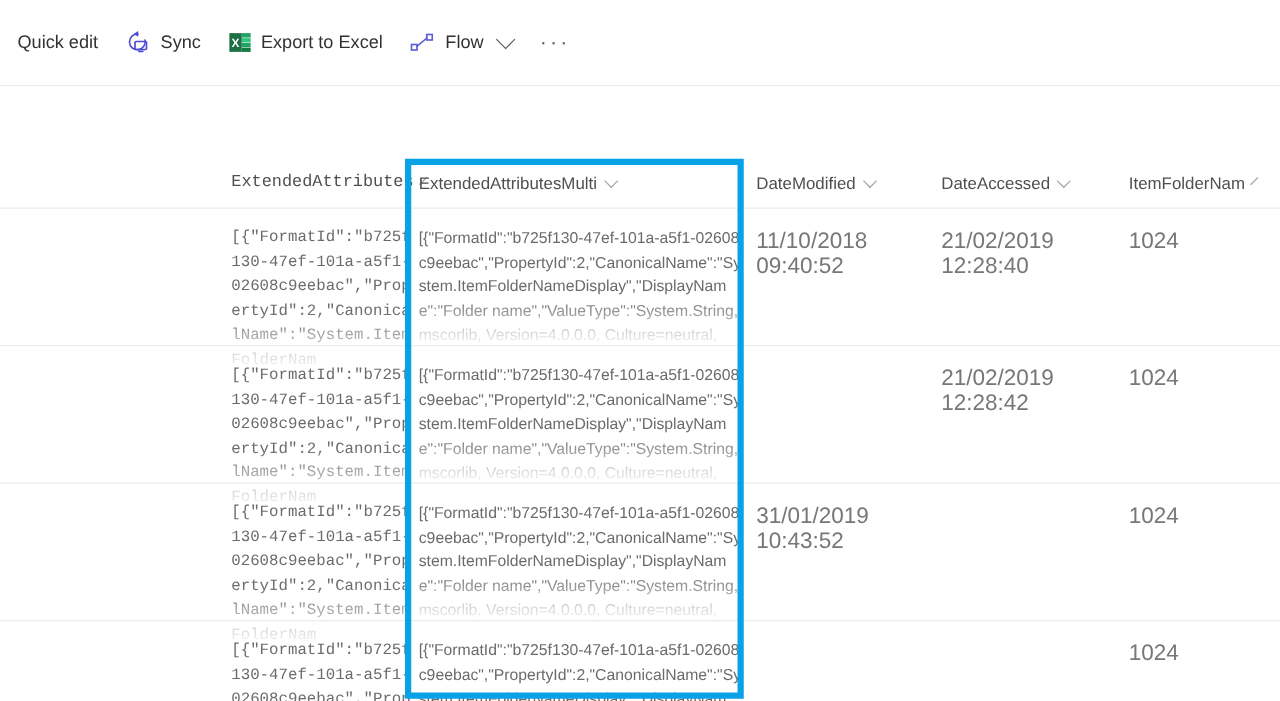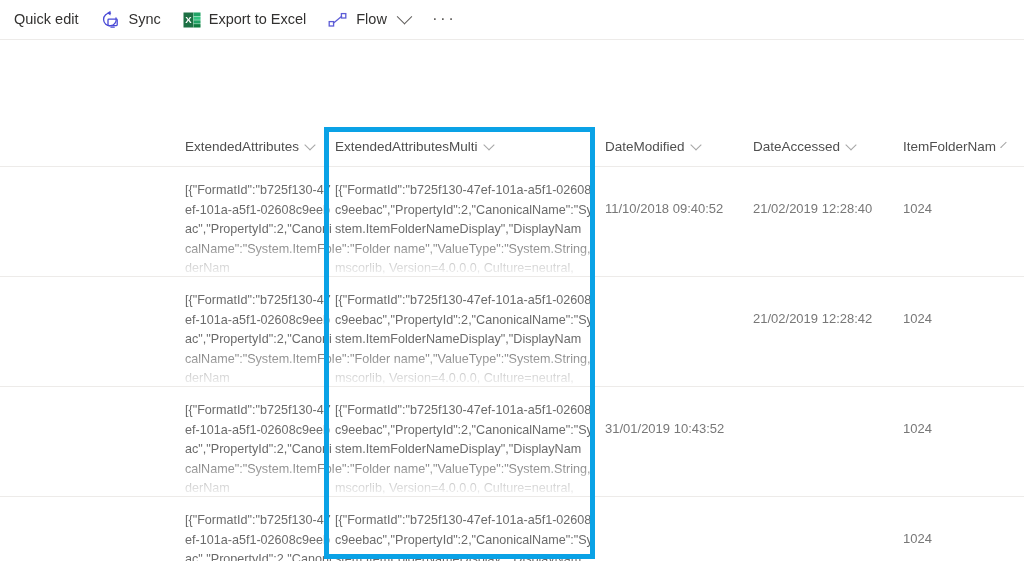--- a/index.html
+++ b/index.html
@@ -6,21 +6,21 @@
   html, body {
     width: 1024px; height: 561px;
     background: #ffffff;
     font-family: "Liberation Sans", sans-serif;
     overflow: hidden;
   }
   #root { position: relative; width: 1024px; height: 561px; background: #fff; }
 
   
   .commandbar {
-    position: absolute; left: 0; top: 0; width: 1024px; height: 40px;
+    position: absolute; left: 0; top: 0; width: 1024px; height: 69px;
     display: flex; align-items: center;
     border-bottom: 1px solid #edebe9;
     background: #ffffff;
   }
   .cmd-item {
     display: flex; align-items: center; gap: 8px;
     height: 40px; padding: 0 10px; margin-left: 2px;
     color: #323130; font-size: 14.5px; white-space: nowrap; cursor: pointer;
   }
   .cmd-item:first-child { margin-left: 4px; }
@@ -59,24 +59,24 @@
 
   .cell {
     position: absolute; top: 14px;
     font-size: 12.6px; line-height: 19.5px; color: #6b6b6b;
     overflow: hidden; word-break: break-all;
   }
   .cell.fade {
     -webkit-mask-image: linear-gradient(to bottom, #000 0%, #000 58%, rgba(0,0,0,0.25) 88%, rgba(0,0,0,0) 100%);
     mask-image: linear-gradient(to bottom, #000 0%, #000 58%, rgba(0,0,0,0.25) 88%, rgba(0,0,0,0) 100%);
   }
-  .cell.plain { top: 32px; font-size: 13px; color: #777; word-break: normal; }
-
-  
-  .c-ext   { left: 185px; width: 150px; }
+  .cell.plain { top: 16px; font-size: 18px; color: #777; word-break: normal; }
+
+  
+  .c-ext   { left: 185px; width: 150px; font-family: Liberation Mono, monospace; }
   .c-multi { left: 335px; width: 260px; }
   .c-dmod  { left: 605px; width: 140px; }
   .c-dacc  { left: 753px; width: 140px; }
   .c-hsize { left: 903px; width: 100px; }
 
   
   .highlight {
     position: absolute; left: 324px; top: 127px;
     width: 271px; height: 432px;
     border: 5px solid #0aa2e6;

